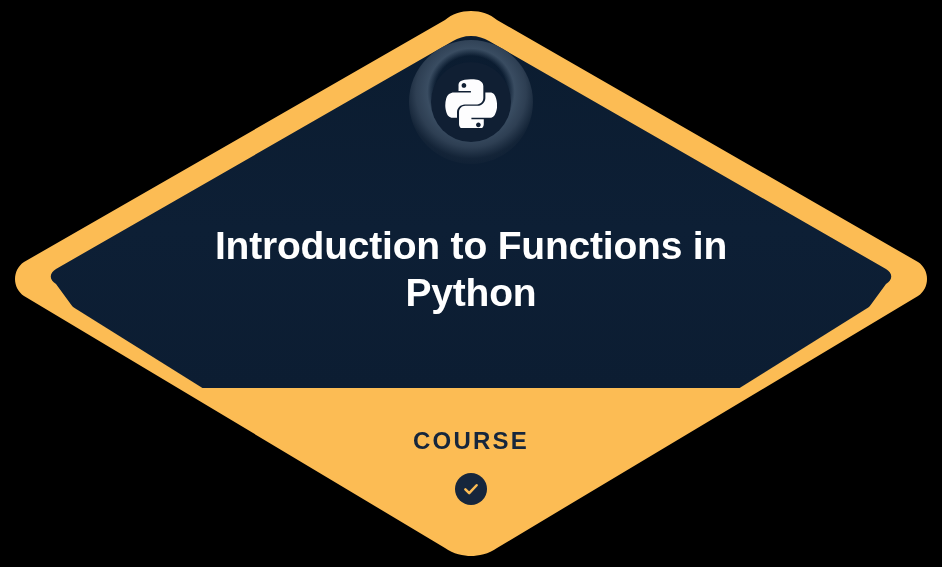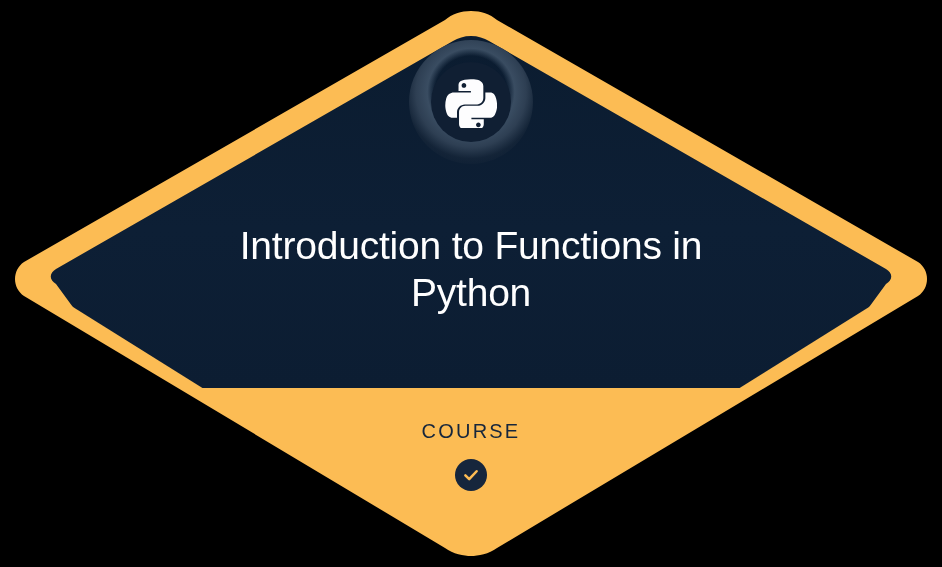--- a/index.html
+++ b/index.html
@@ -87,43 +87,43 @@
   
   #course-title {
     position: absolute;
     left: 50%;
     top: 222px;
     transform: translateX(-50%);
     width: 560px;
     text-align: center;
     color: #ffffff;
     font-size: 39px;
-    font-weight: 400;
+    font-weight: 700;
     line-height: 47px;
     letter-spacing: -0.2px;
     margin: 0;
   }
 
   
   #footer-block {
     position: absolute;
     left: 50%;
     top: 408px;
     transform: translateX(-50%);
     width: 420px;
     text-align: center;
   }
   #status-label {
     color: #16263c;
-    font-size: 20px;
-    font-weight: 400;
+    font-size: 24px;
+    font-weight: 700;
     line-height: 35px;
     letter-spacing: 2.2px;
     text-transform: uppercase;
-    margin: 6px;
+    margin: 15px;
   }
   #status-check {
     margin: 10px auto 0;
     width: 32px;
     height: 32px;
     border-radius: 50%;
     background: #16263c;
     display: flex;
     align-items: center;
     justify-content: center;

